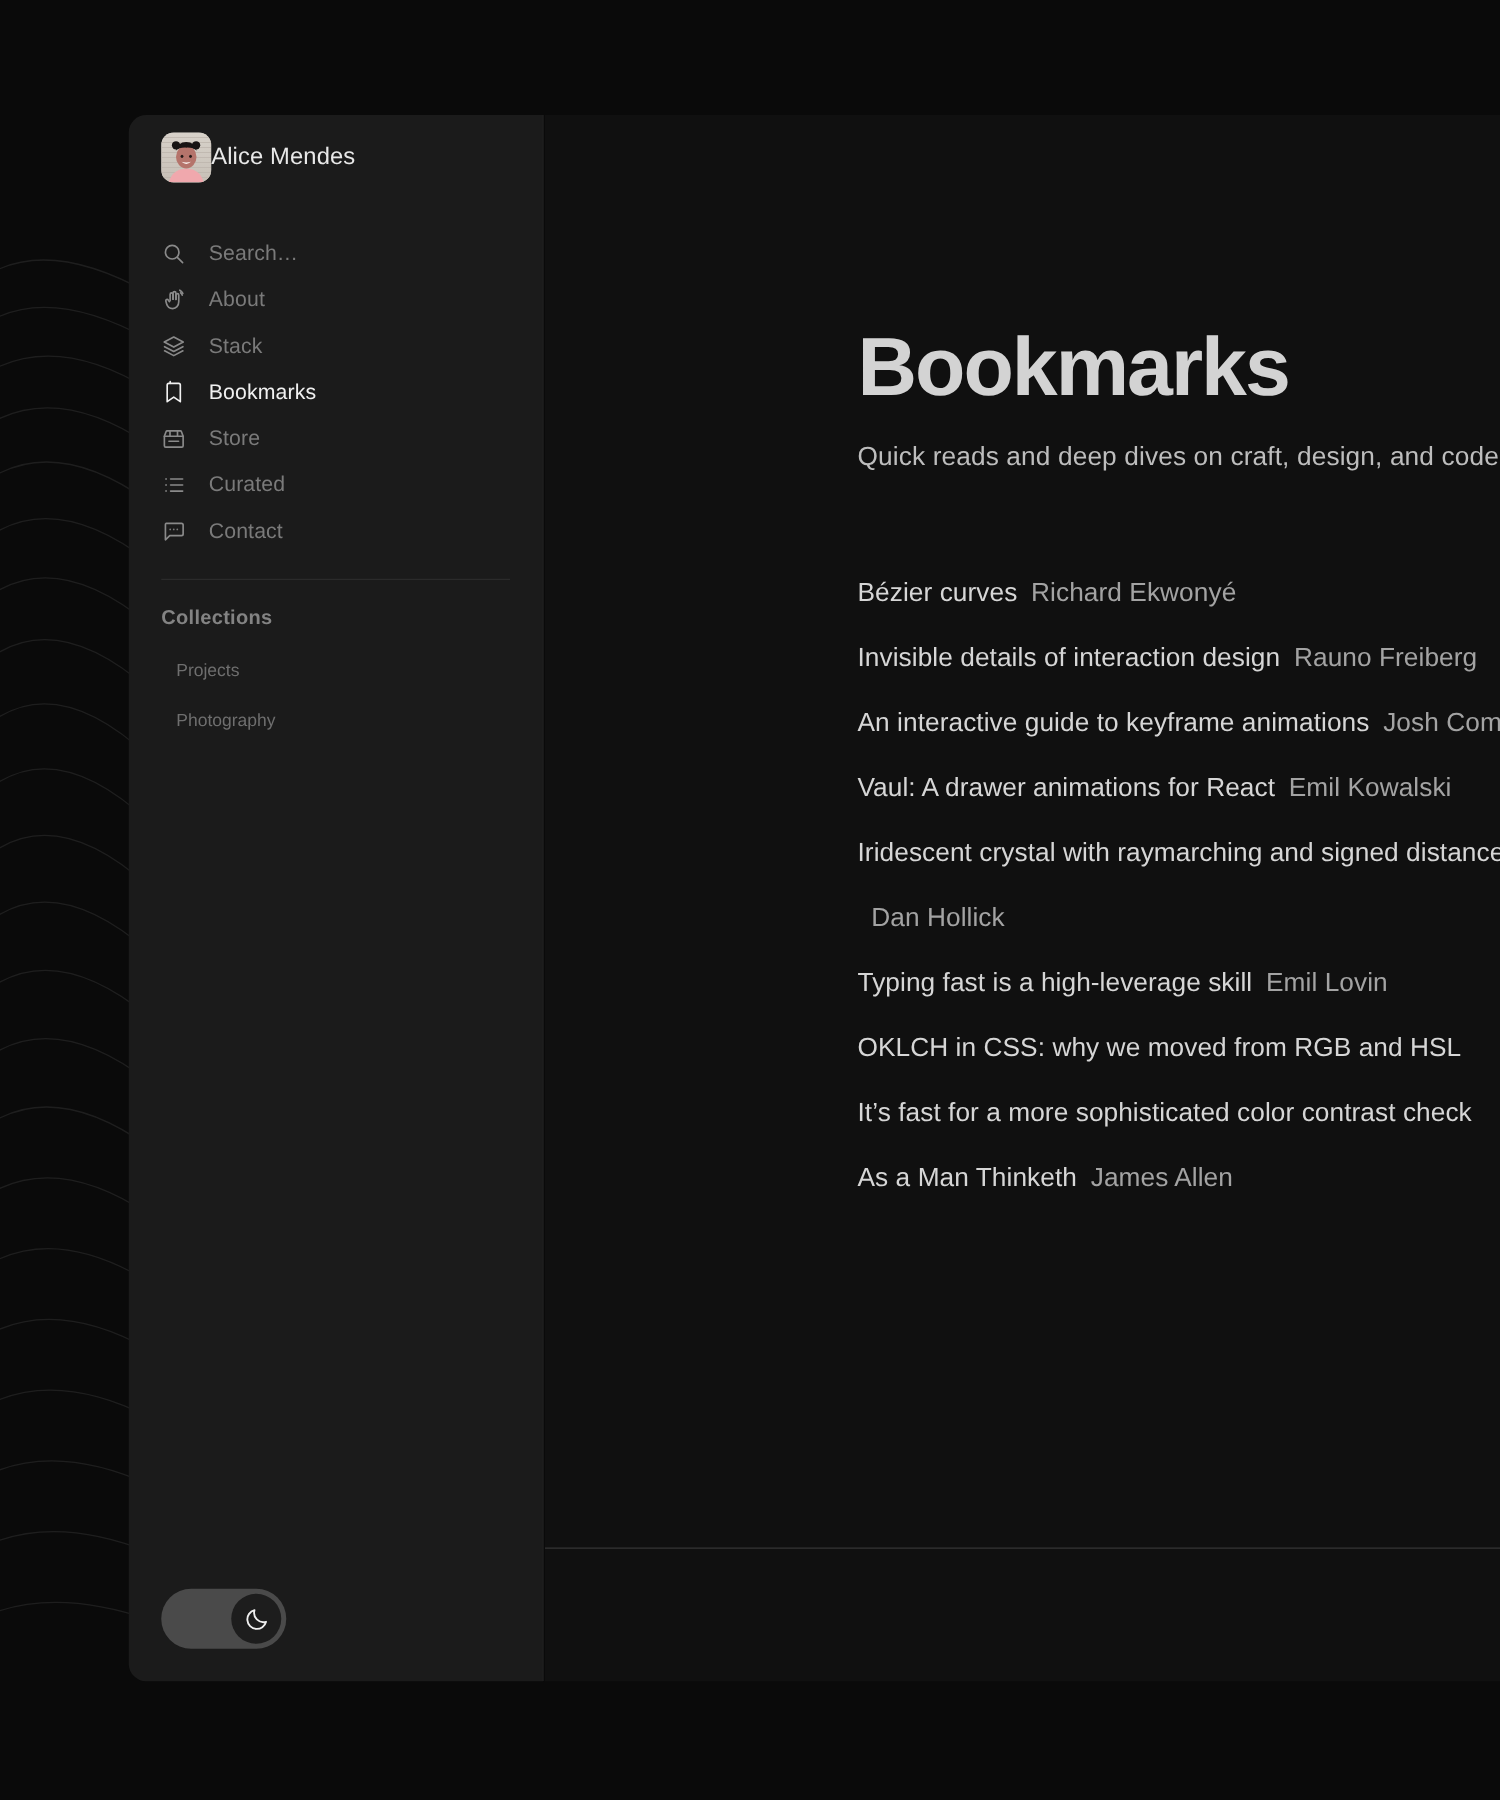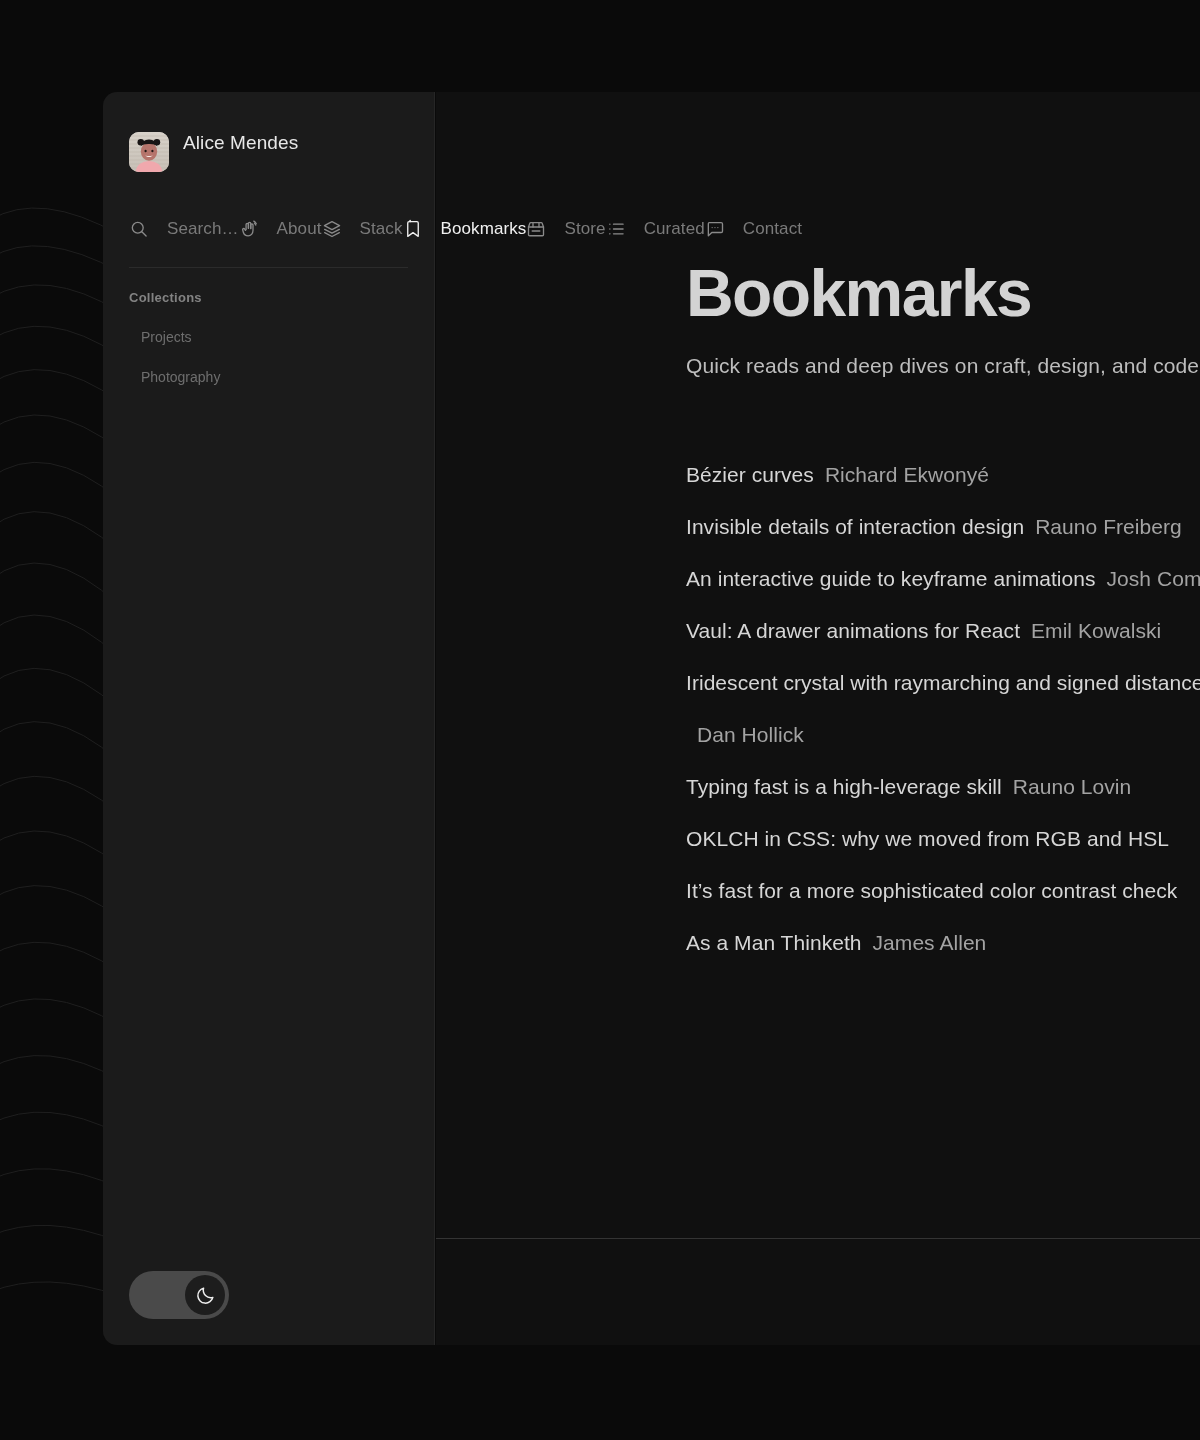--- a/index.html
+++ b/index.html
@@ -21,45 +21,45 @@
   .sidebar {
     position:absolute; left:103px; top:92px;
     width:332px; height:1253px;
     background:#1b1b1b;
     border-top-left-radius:14px;
     border-bottom-left-radius:14px;
     border-right:1px solid #262626;
     display:flex; flex-direction:column;
   }
 
-  .profile { display:flex; align-items:flex-start; gap:14px; padding:40px 26px 0 26px; }
+  .profile { display:flex; align-items:center; padding:14px 26px 0 26px; }
   .avatar {
     width:40px; height:40px; border-radius:10px; overflow:hidden;
     flex:0 0 40px; background:#cfc9c2; position:relative;
   }
   .avatar svg { display:block; width:40px; height:40px; }
   .profile-name { font-size:19px; color:#e8e8e8; letter-spacing:.1px; }
 
-  .nav { margin-top:38px; padding:0 26px; display:flex; }
+  .nav { margin-top:38px; padding:0 26px; display:flex; flex-direction:column; }
   .nav-item {
     display:flex; align-items:center; gap:18px;
     height:37px; color:#7a7a7a; font-size:17px; letter-spacing:.1px;
     cursor:pointer;
   }
   .nav-item .ic { width:20px; height:20px; flex:0 0 20px; display:flex; align-items:center; justify-content:center; }
   .nav-item .ic svg { width:20px; height:20px; stroke:#8a8a8a; stroke-width:1.6; fill:none;
                       stroke-linecap:round; stroke-linejoin:round; }
   .nav-item.active { color:#f0f0f0; }
   .nav-item.active .ic svg { stroke:#f0f0f0; }
 
   .divider { height:1px; background:#2b2b2b; margin:20px 26px 0 26px; }
 
   .collections { padding:22px 26px 0 26px; }
   .collections-title {
-    font-size:13px; font-weight:bold; color:#838383;
+    font-size:16px; font-weight:bold; color:#838383;
     letter-spacing:.25px; margin-bottom:12px;
   }
   .coll-item {
     height:40px; display:flex; align-items:center;
     padding-left:12px; font-size:14px; color:#6e6e6e; cursor:pointer;
   }
 
   .sidebar-footer { margin-top:auto; padding:0 26px 26px 26px; }
   .theme-toggle {
     width:100px; height:48px; border-radius:24px; background:#4a4a4a;
@@ -158,21 +158,21 @@
         </a>
         <a class="bookmark-row">
           <span class="bm-title">Iridescent crystal with raymarching and signed distance fields</span>
           <span class="bm-author"></span>
         </a>
         <a class="bookmark-row">
           <span class="bm-author">Dan Hollick</span>
         </a>
         <a class="bookmark-row">
           <span class="bm-title">Typing fast is a high-leverage skill</span>
-          <span class="bm-author">Rauno Lovin</span>
+          <span class="bm-author">Emil Lovin</span>
         </a>
         <a class="bookmark-row">
           <span class="bm-title">OKLCH in CSS: why we moved from RGB and HSL</span>
           <span class="bm-author"></span>
         </a>
         <a class="bookmark-row">
           <span class="bm-title">It’s fast for a more sophisticated color contrast check</span>
           <span class="bm-author"></span>
         </a>
         <a class="bookmark-row">

